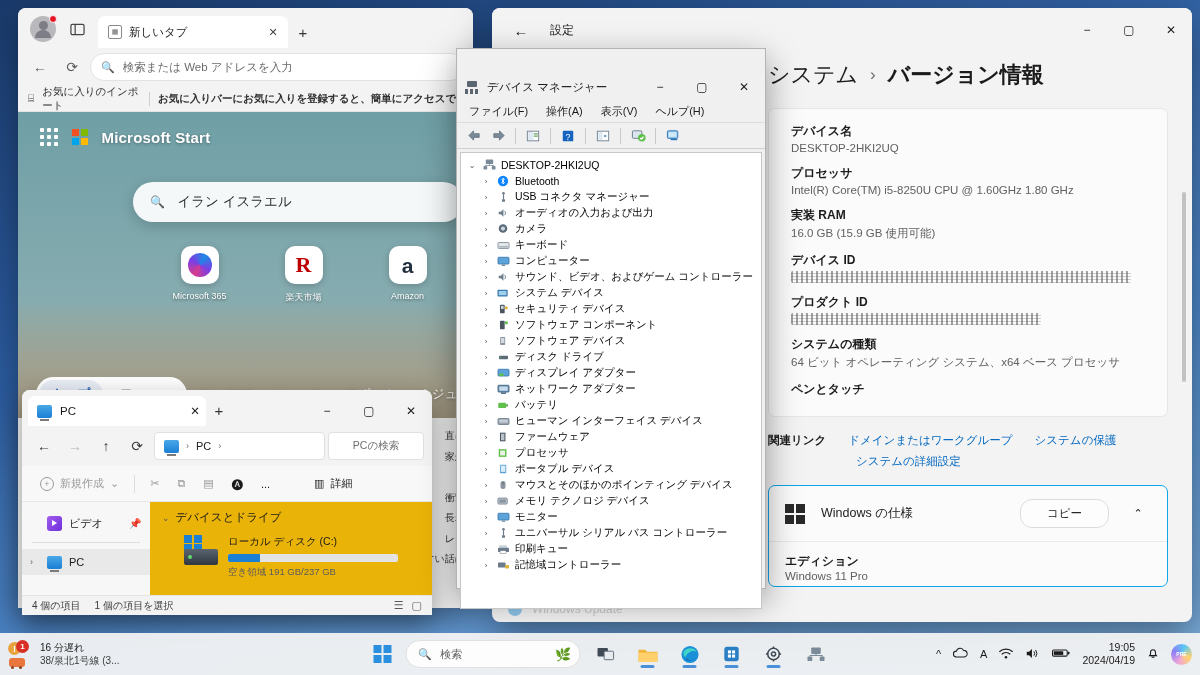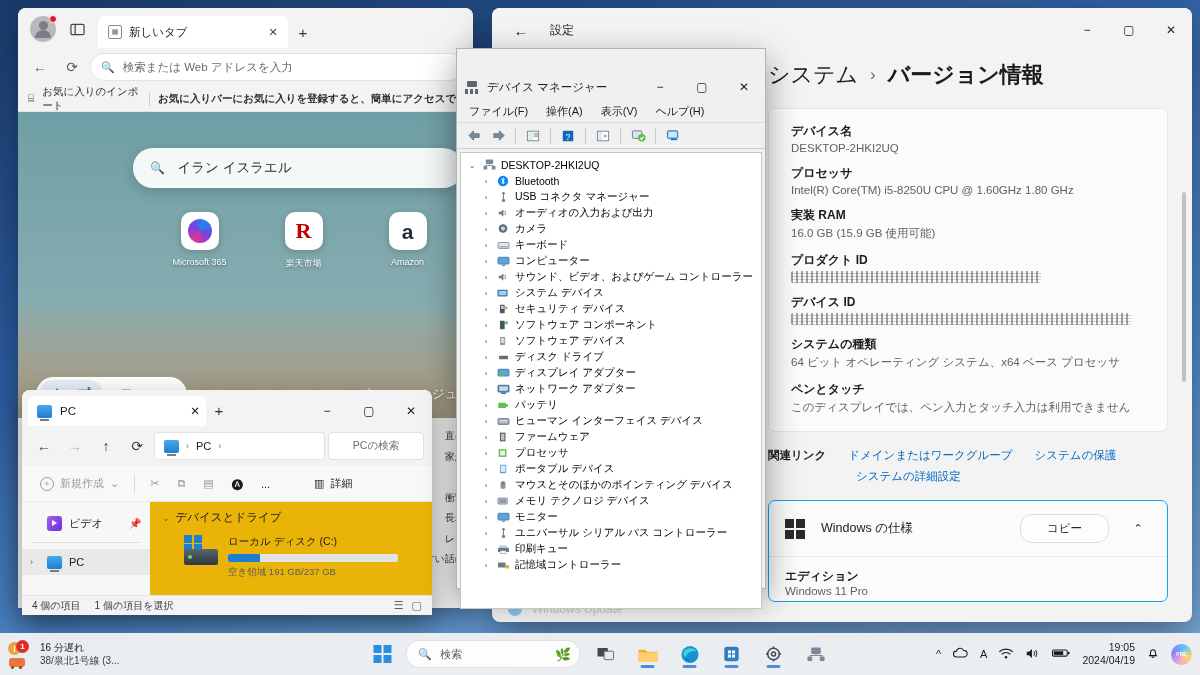--- a/index.html
+++ b/index.html
@@ -295,20 +295,40 @@
 
     <div class="favbar">
       <span>⌸</span>
       <span>お気に入りのインポート</span>
       <span class="sep"></span>
       <span class="msg">お気に入りバーにお気に入りを登録すると、簡単にアクセスできるようにな</span>
     </div>
 
     <div class="ntp">
       <div class="hills"></div>
+      <div class="brand">
+        <span class="grid9">
+            <i></i>
+            <i></i>
+            <i></i>
+            <i></i>
+            <i></i>
+            <i></i>
+            <i></i>
+            <i></i>
+            <i></i>
+          </span>
+        <span class="ms-logo">
+            <i></i>
+            <i></i>
+            <i></i>
+            <i></i>
+          </span>
+        <span class="bt">Microsoft Start</span>
+      </div>
 
       <div class="ntp-search">
         <span class="q">🔍</span>
         <span class="txt">イラン イスラエル</span>
       </div>
 
       <div class="quick">
         <div class="qi">
           <span class="qtile">
               <span class="m365"></span>
@@ -479,34 +499,33 @@
         </div>
         <div class="fld">
           <div class="k">プロセッサ</div>
           <div class="v">Intel(R) Core(TM) i5-8250U CPU @ 1.60GHz   1.80 GHz</div>
         </div>
         <div class="fld">
           <div class="k">実装 RAM</div>
           <div class="v">16.0 GB (15.9 GB 使用可能)</div>
         </div>
         <div class="fld">
+          <div class="k">デバイス ID</div>
+          <div class="redact"></div>
+        </div>
+        <div class="fld">
           <div class="k">プロダクト ID</div>
           <div class="redact short"></div>
-        </div>
-        <div class="fld">
-          <div class="k">デバイス ID</div>
-          <div class="redact"></div>
         </div>
         <div class="fld">
           <div class="k">システムの種類</div>
           <div class="v">64 ビット オペレーティング システム、x64 ベース プロセッサ</div>
         </div>
         <div class="fld" style="margin-bottom:0;">
           <div class="k">ペンとタッチ</div>
-          <div class="v">このディスプレイでは、ペン入力とタッチ入力は利用できません</div>
         </div>
       </div>
 
       <div class="links">
         <span class="lbl">関連リンク</span>
         <a href="#">ドメインまたはワークグループ</a>
         <a href="#">システムの保護</a>
       </div>
       <div class="links2">
         <a href="#">システムの詳細設定</a>

